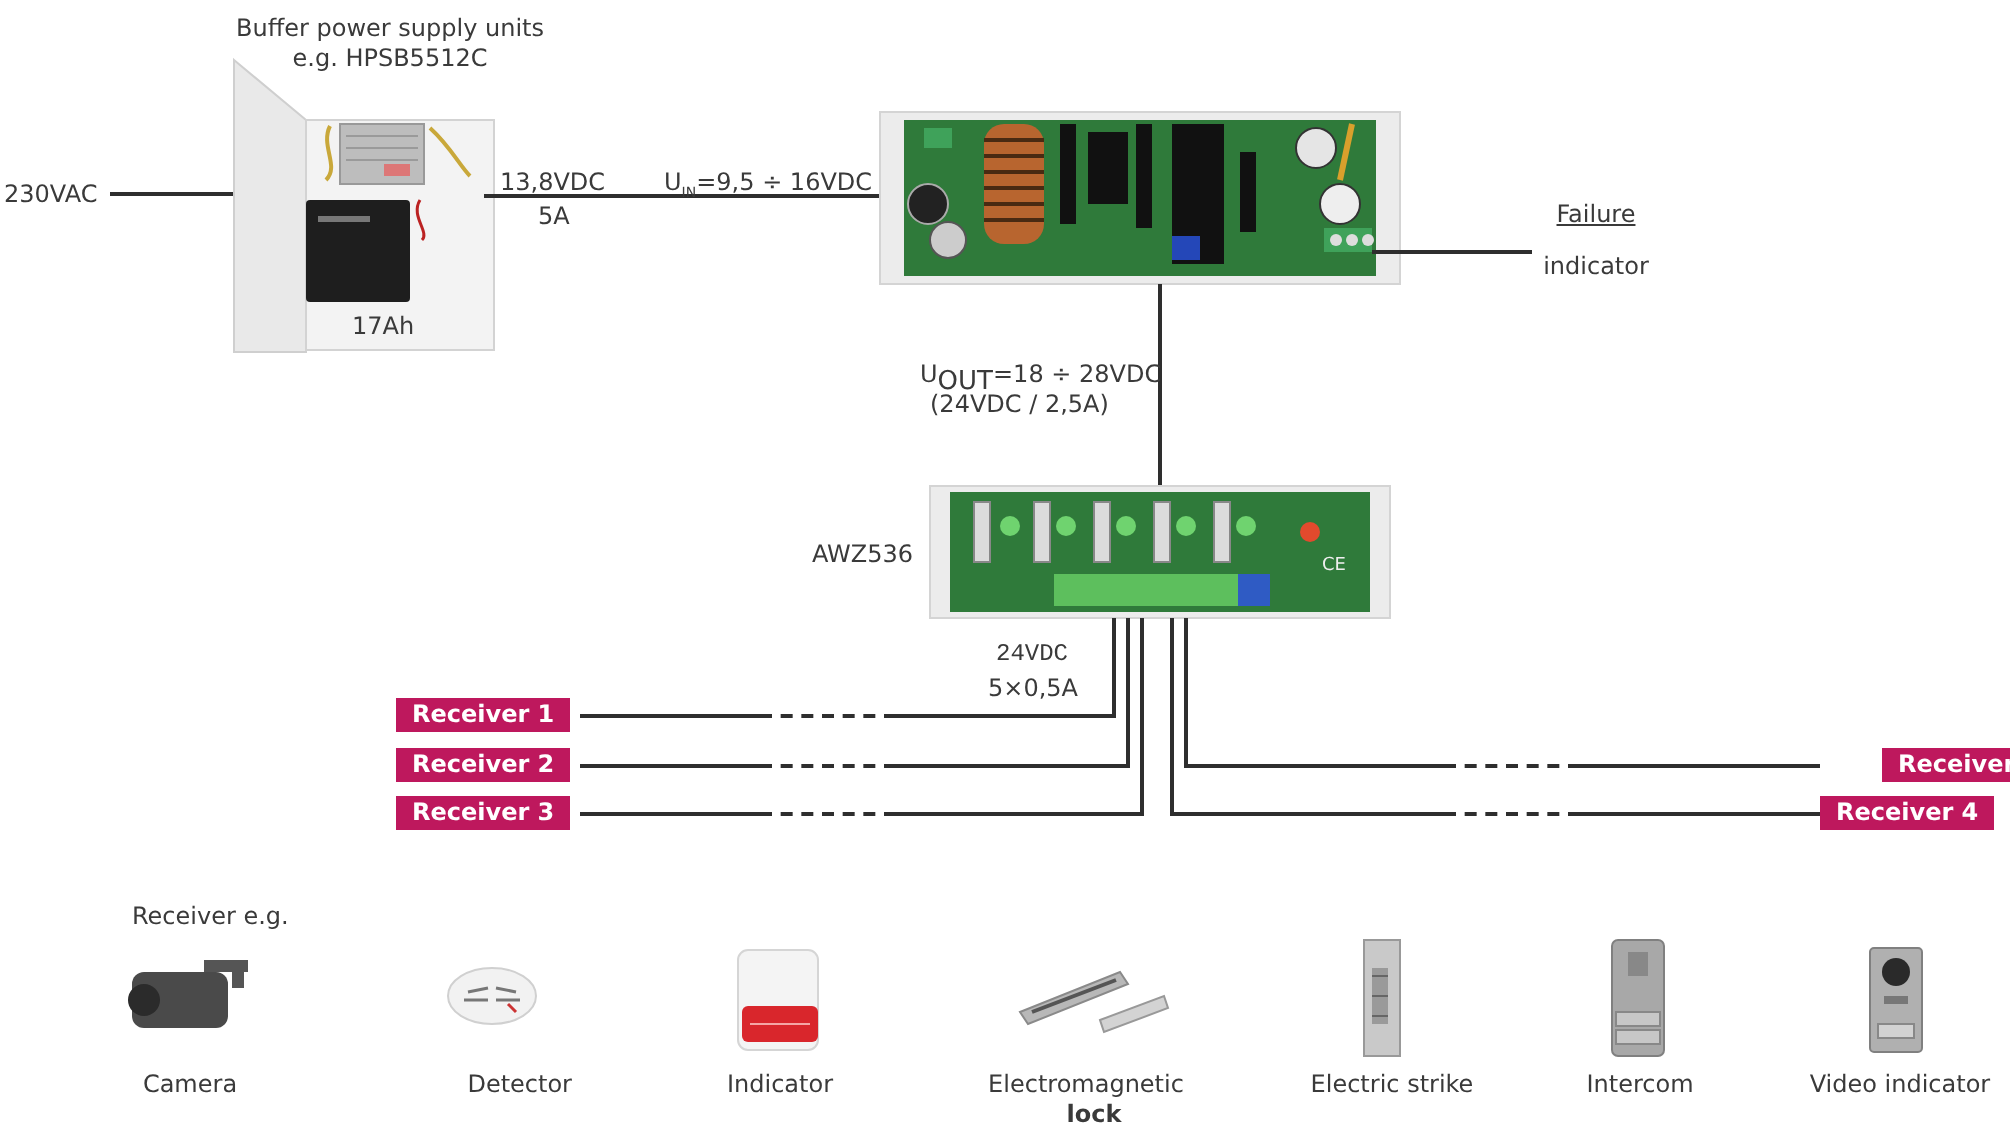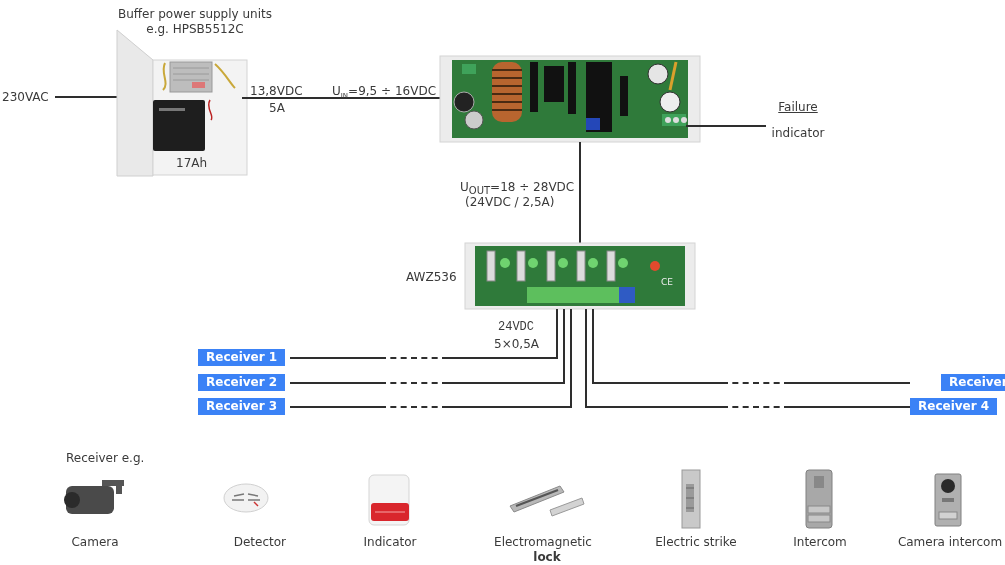--- a/index.html
+++ b/index.html
@@ -2,21 +2,21 @@
 <html><head>
 <meta charset="utf-8">
 <style>
   html, body { margin:0; padding:0; background:#ffffff; }
   body { width:1005px; height:565px; position:relative; overflow:hidden;
          font-family:"DejaVu Sans", sans-serif; color:#333; }
   .txt { position:absolute; font-size:12px; color:#3a3a3a; white-space:nowrap; line-height:14px; }
   .center { text-align:center; }
   .line { position:absolute; background:#2e2e2e; }
   .dash { position:absolute; height:0; border-top:2px dashed #2e2e2e; }
-  .recv { position:absolute; background:#3b82f6; color:#fff; font-weight:bold; font-size:12px;
+  .recv { position:absolute; background:#be185d; color:#fff; font-weight:bold; font-size:12px;
           height:17px; line-height:17px; padding:0 8px; }
   svg { position:absolute; overflow:visible; }
 </style>
 </head>
 <body>
 
 <div class="txt center" style="left:100px;top:7px;width:190px;">Buffer power supply units</div>
 <div class="txt center" style="left:100px;top:22px;width:190px;">e.g. HPSB5512C</div>
 
 <div class="txt" style="left:2px;top:90px;">230VAC</div>
@@ -79,21 +79,21 @@
     <circle cx="236" cy="64" r="3" fill="#ddd"></circle>
     <circle cx="244" cy="64" r="3" fill="#ddd"></circle>
 </svg>
 
 <div class="line" style="left:686px;top:125px;width:80px;height:2px;"></div>
 <div class="txt center" style="left:762px;top:100px;width:72px;text-decoration:underline;">Failure</div>
 <div class="txt center" style="left:762px;top:126px;width:72px;">indicator</div>
 
 <div class="line" style="left:579px;top:142px;width:2px;height:102px;"></div>
 <div class="txt" style="left:460px;top:180px;">
-  <span>U</span><sub style="font-size:10px;">OUT</sub><span>=18 ÷ 28VDC</span>
+  <span>U</span><sub style="font-size:13px;">OUT</sub><span>=18 ÷ 28VDC</span>
 </div>
 <div class="txt" style="left:465px;top:195px;text-align:center;">(24VDC / 2,5A)</div>
 
 <div class="txt" style="left:406px;top:270px;">AWZ536</div>
 <svg style="left:465px;top:243px;" width="230" height="66">
   <rect x="0" y="0" width="230" height="66" fill="#ececec" stroke="#d4d4d4"></rect>
   <rect x="10" y="3" width="210" height="60" fill="#2f7a3a"></rect>
   <g fill="#dcdcdc" stroke="#888">
     <rect x="22" y="8" width="8" height="30"></rect>
       <rect x="52" y="8" width="8" height="30"></rect>
@@ -201,13 +201,13 @@
   <rect x="5" y="47" width="22" height="7" fill="#c7c7c7" stroke="#888"></rect>
 </svg>
 <div class="txt center" style="left:780px;top:535px;width:80px;">Intercom</div>
 
 <svg style="left:932px;top:472px;" width="32" height="56">
   <rect x="3" y="2" width="26" height="52" rx="2" fill="#b0b0b0" stroke="#808080"></rect>
   <circle cx="16" cy="14" r="7" fill="#2a2a2a"></circle>
   <rect x="10" y="26" width="12" height="4" fill="#777"></rect>
   <rect x="7" y="40" width="18" height="7" fill="#d2d2d2" stroke="#888"></rect>
 </svg>
-<div class="txt center" style="left:896px;top:535px;width:108px;">Camera intercom</div>
+<div class="txt center" style="left:896px;top:535px;width:108px;">Video indicator</div>
 
 </body></html>

